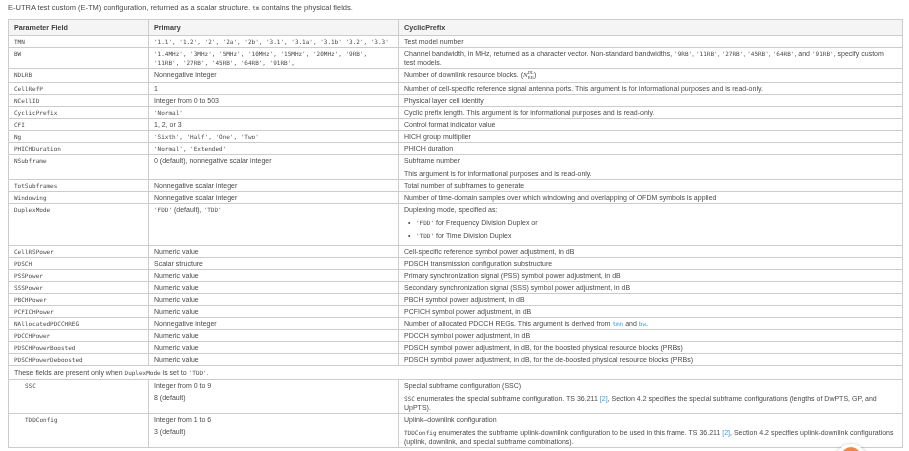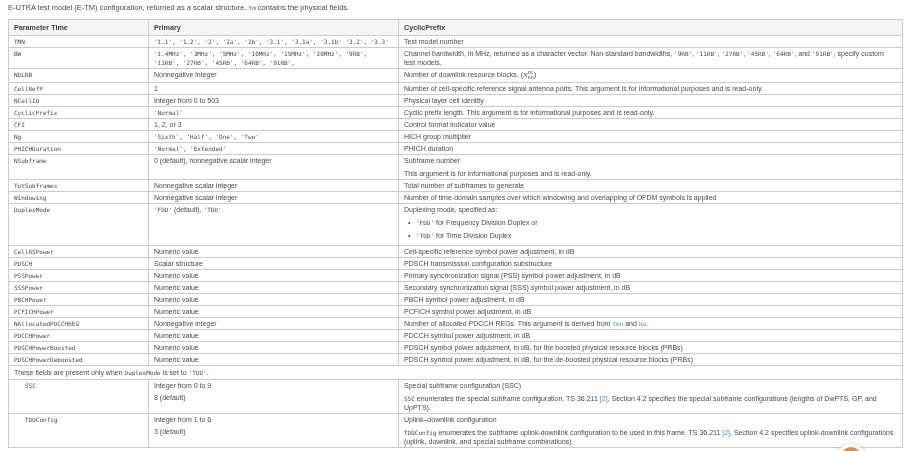--- a/index.html
+++ b/index.html
@@ -47,31 +47,31 @@
     border-radius:50%;background:#fff;
     box-shadow:0 1px 4px rgba(0,0,0,0.3);
     display:flex;justify-content:center;align-items:flex-start;
   }
   .fab-circle{width:20px;height:20px;border-radius:50%;background:#ef8649;margin-top:3px;}
 </style>
 </head>
 <body>
 
 <div class="page">
-  <p class="intro" id="intro"><span>E-UTRA test model (E-TM) configuration, returned as a scalar structure. </span><span class="code">tm</span><span> contains the physical fields.</span></p>
+  <p class="intro" id="intro"><span>E-UTRA test custom (E-TM) configuration, returned as a scalar structure. </span><span class="code">tm</span><span> contains the physical fields.</span></p>
 
   <table class="fields">
     <colgroup>
       <col class="c-param">
         <col class="c-values">
         <col class="c-desc">
     </colgroup>
     <thead>
       <tr>
-        <th>Parameter Time</th>
+        <th>Parameter Field</th>
         <th>Primary</th>
         <th>CyclicPrefix</th>
       </tr>
     </thead>
     <tbody id="tbody">
         <tr>
           <td class="param-cell"><span class="code">TMN</span></td>
           <td>
             <div class="vline"><span class="code">'1.1', '1.2', '2', '2a', '2b', '3.1', '3.1a', '3.1b' '3.2', '3.3'</span></div>
           </td>

